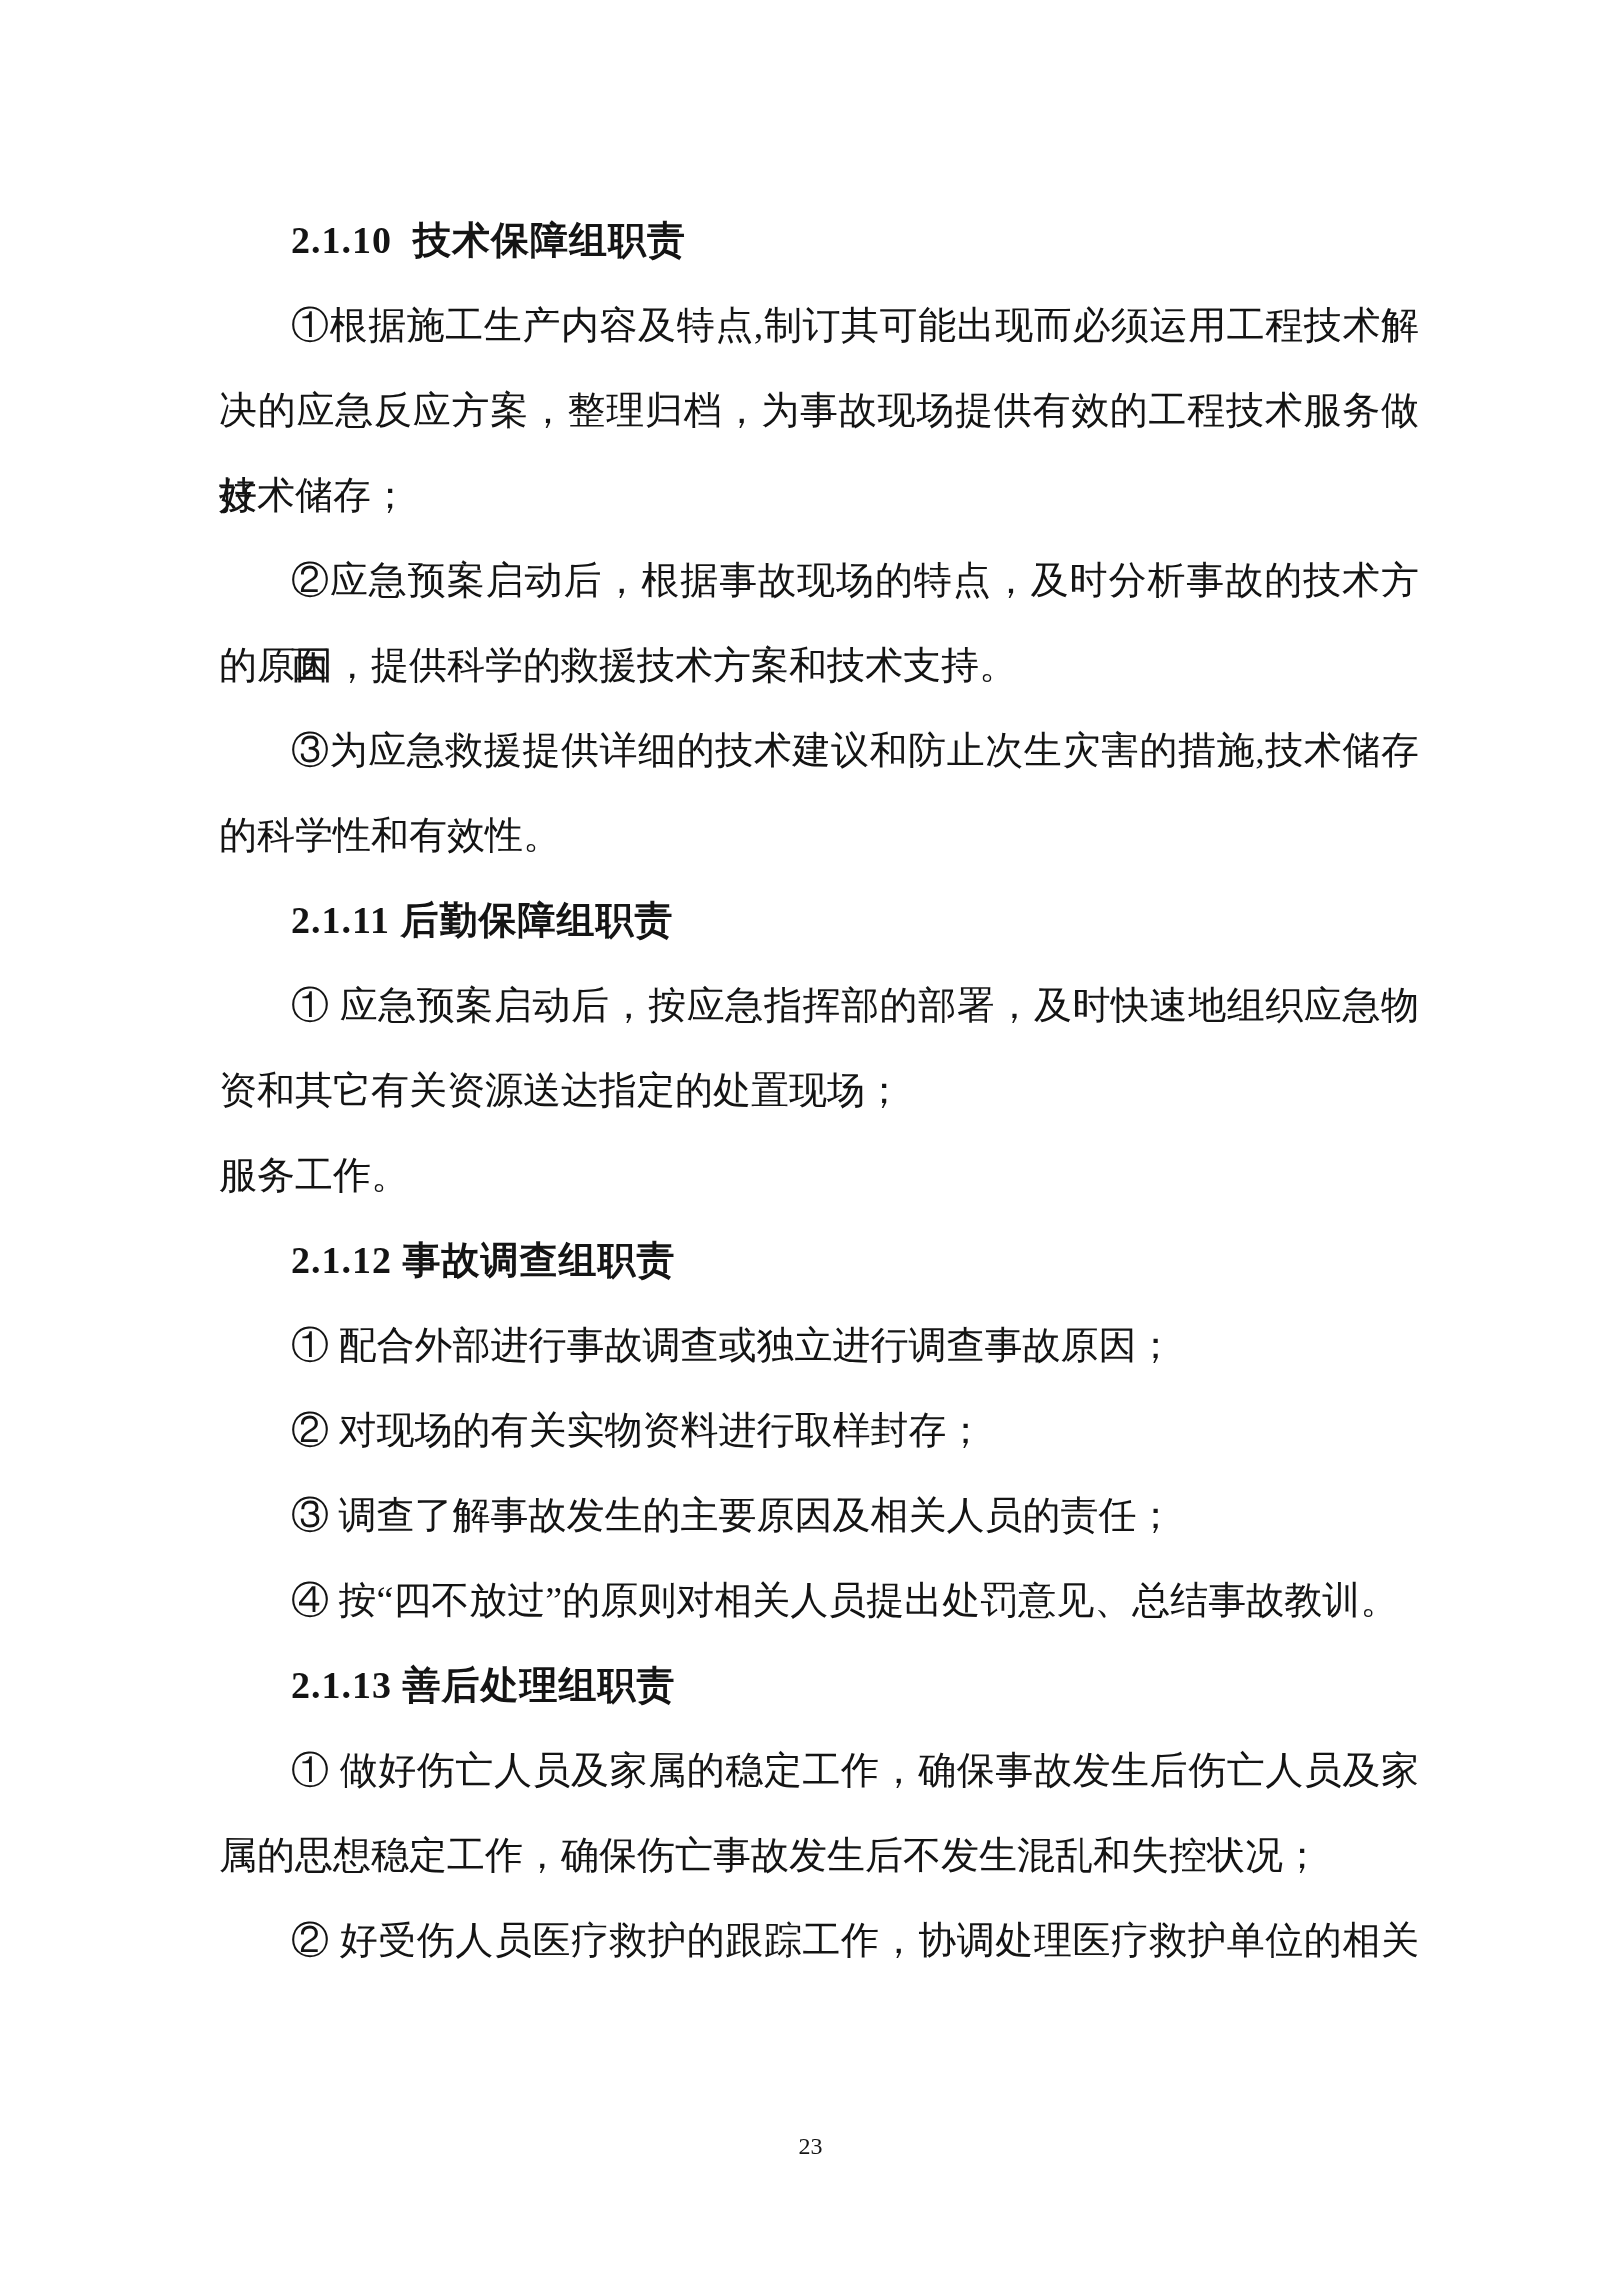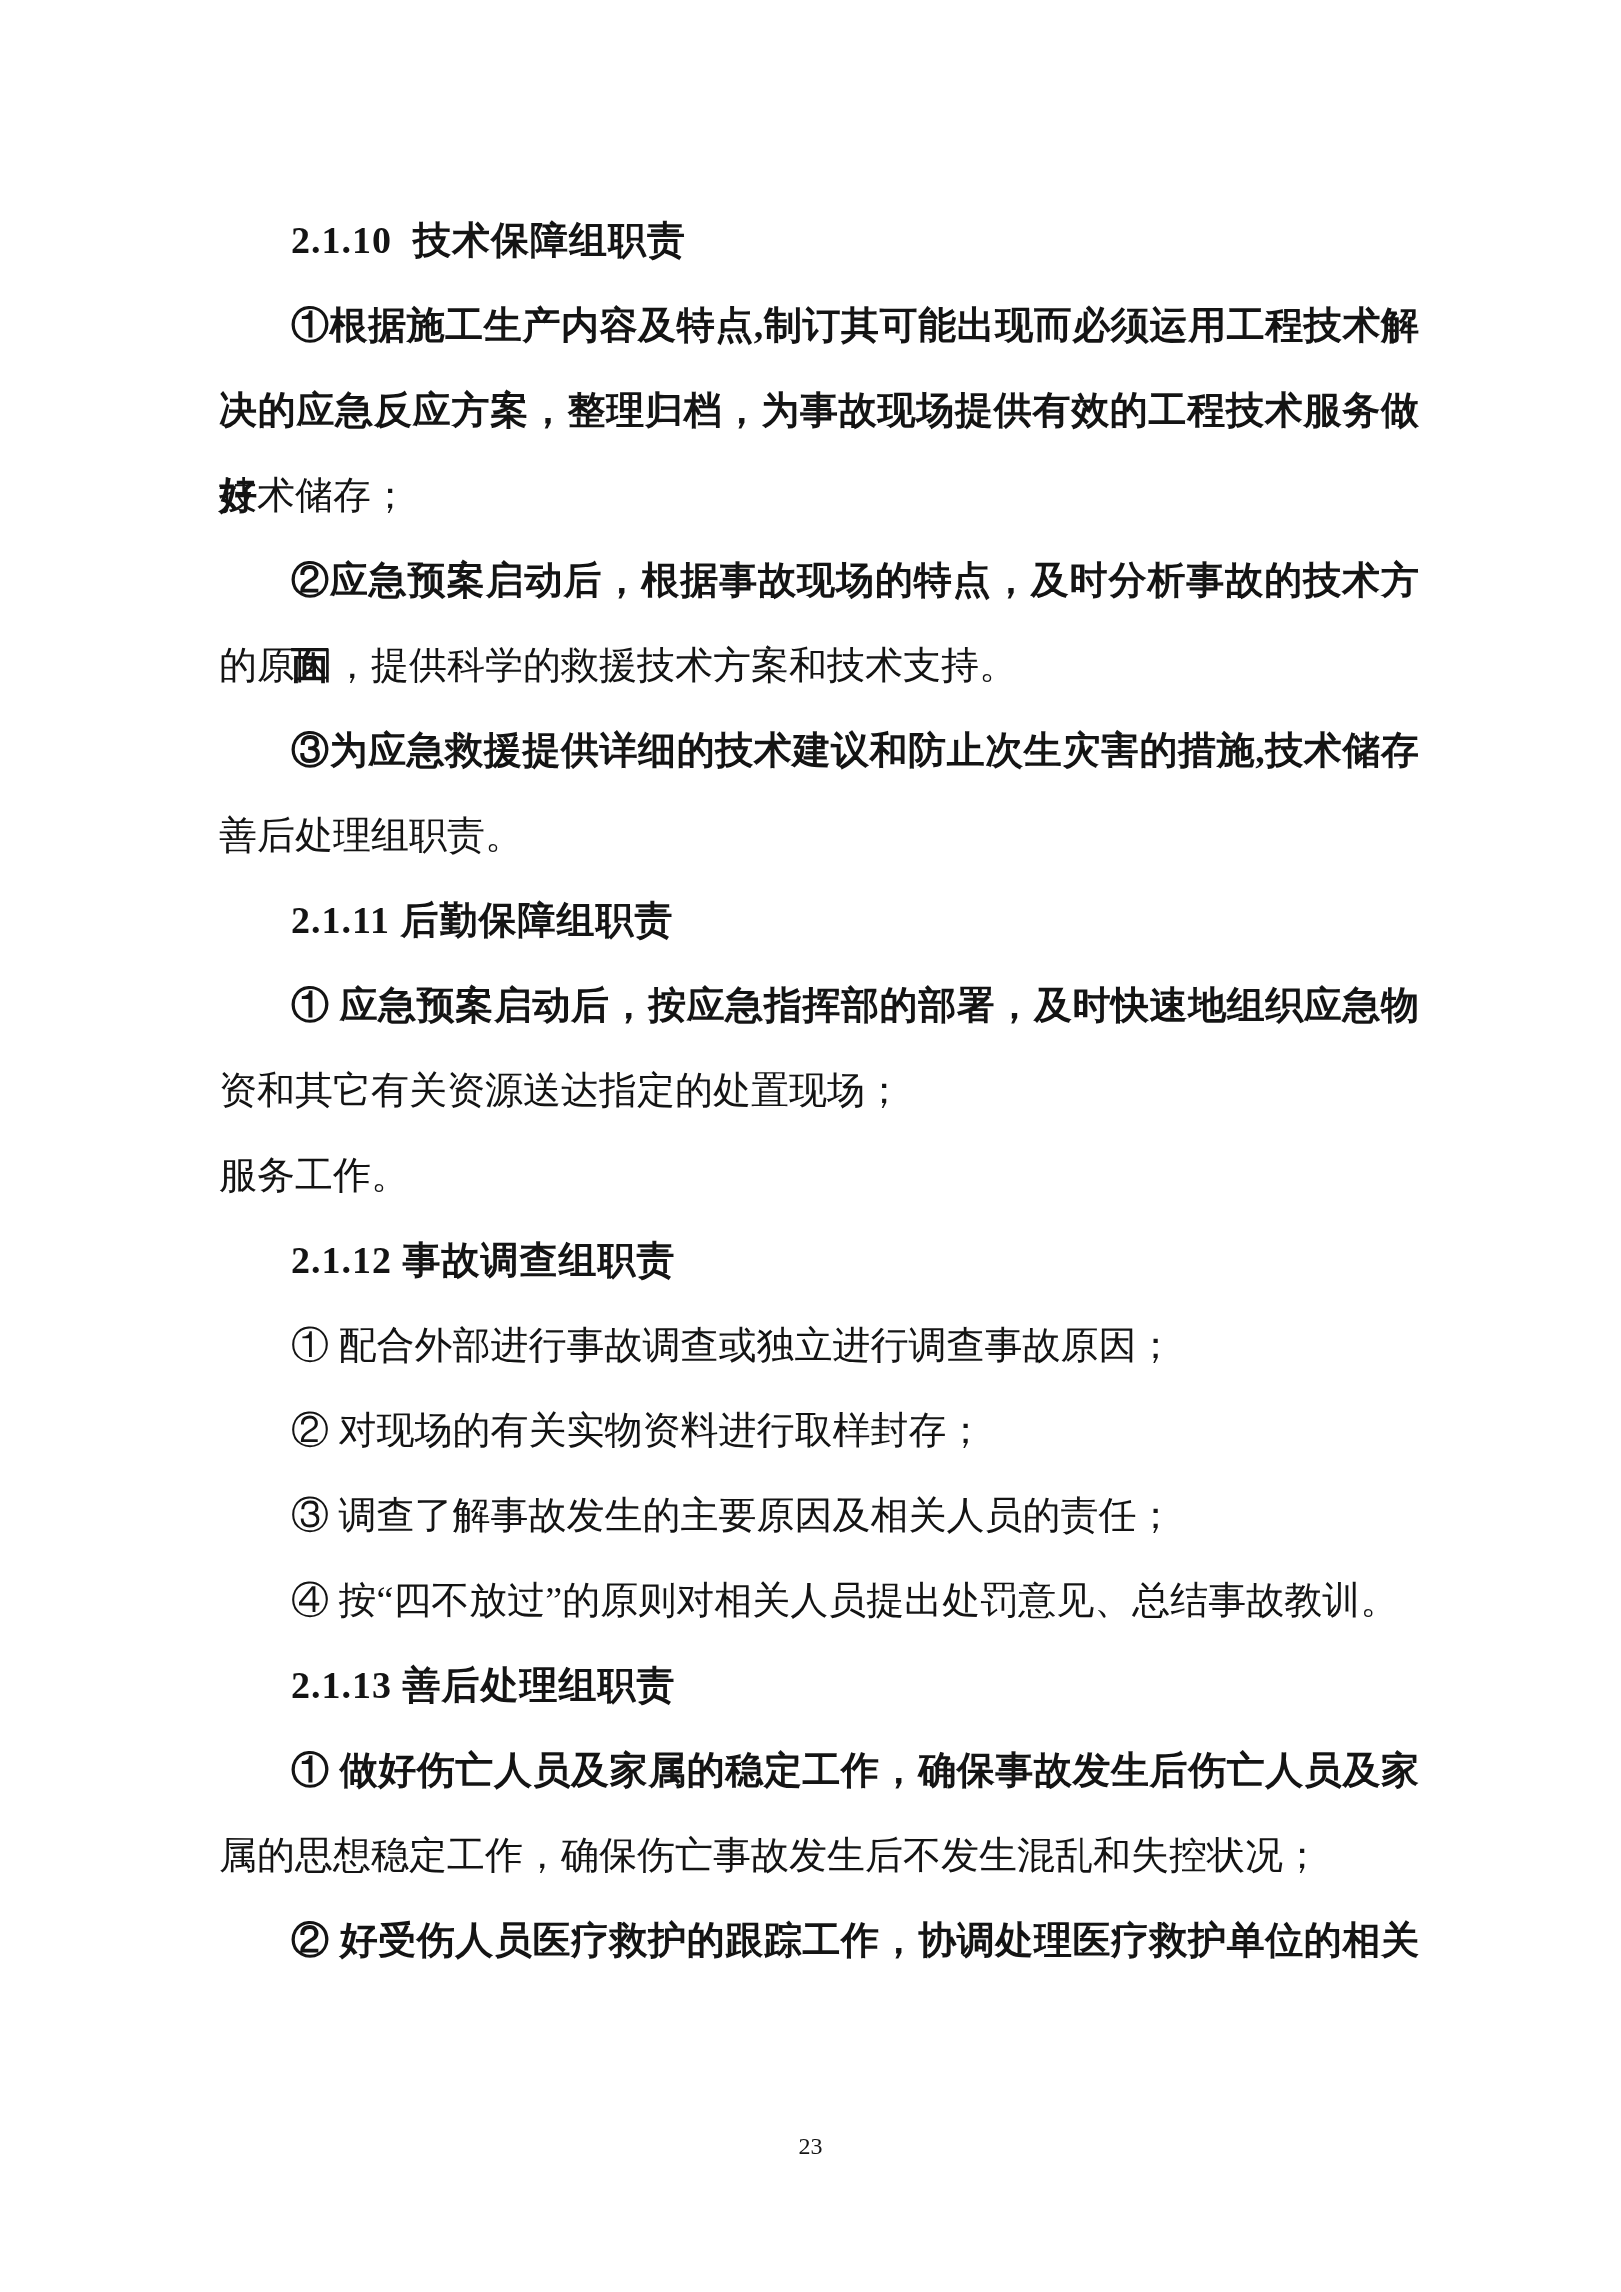--- a/index.html
+++ b/index.html
@@ -28,21 +28,20 @@
     height: 85px;
     white-space: normal;
     text-align: left;
   }
   .line.indent {
     padding-left: 72px;
   }
   .line.fill {
     text-align: justify;
     text-align-last: justify;
-    font-weight: bold;
   }
   .line.heading {
     font-weight: 700;
     letter-spacing: 1px;
   }
   .page-number {
     position: absolute;
     top: 2125px;
     left: 0;
     width: 100%;
@@ -58,21 +57,21 @@
 <div class="page">
   <div class="content">
 
     <div class="line heading indent">2.1.10&nbsp; 技术保障组职责</div>
     <div class="line indent fill">①根据施工生产内容及特点,制订其可能出现而必须运用工程技术解</div>
     <div class="line fill">决的应急反应方案，整理归档，为事故现场提供有效的工程技术服务做好</div>
     <div class="line">技术储存；</div>
     <div class="line indent fill">②应急预案启动后，根据事故现场的特点，及时分析事故的技术方面</div>
     <div class="line">的原因，提供科学的救援技术方案和技术支持。</div>
     <div class="line indent fill">③为应急救援提供详细的技术建议和防止次生灾害的措施,技术储存</div>
-    <div class="line">善后处理组职责。</div>
+    <div class="line">的科学性和有效性。</div>
 
     <div class="line heading indent">2.1.11 后勤保障组职责</div>
     <div class="line indent fill">① 应急预案启动后，按应急指挥部的部署，及时快速地组织应急物</div>
     <div class="line">资和其它有关资源送达指定的处置现场；</div>
     <div class="line">服务工作。</div>
 
     <div class="line heading indent">2.1.12 事故调查组职责</div>
     <div class="line indent">① 配合外部进行事故调查或独立进行调查事故原因；</div>
     <div class="line indent">② 对现场的有关实物资料进行取样封存；</div>
     <div class="line indent">③ 调查了解事故发生的主要原因及相关人员的责任；</div>

